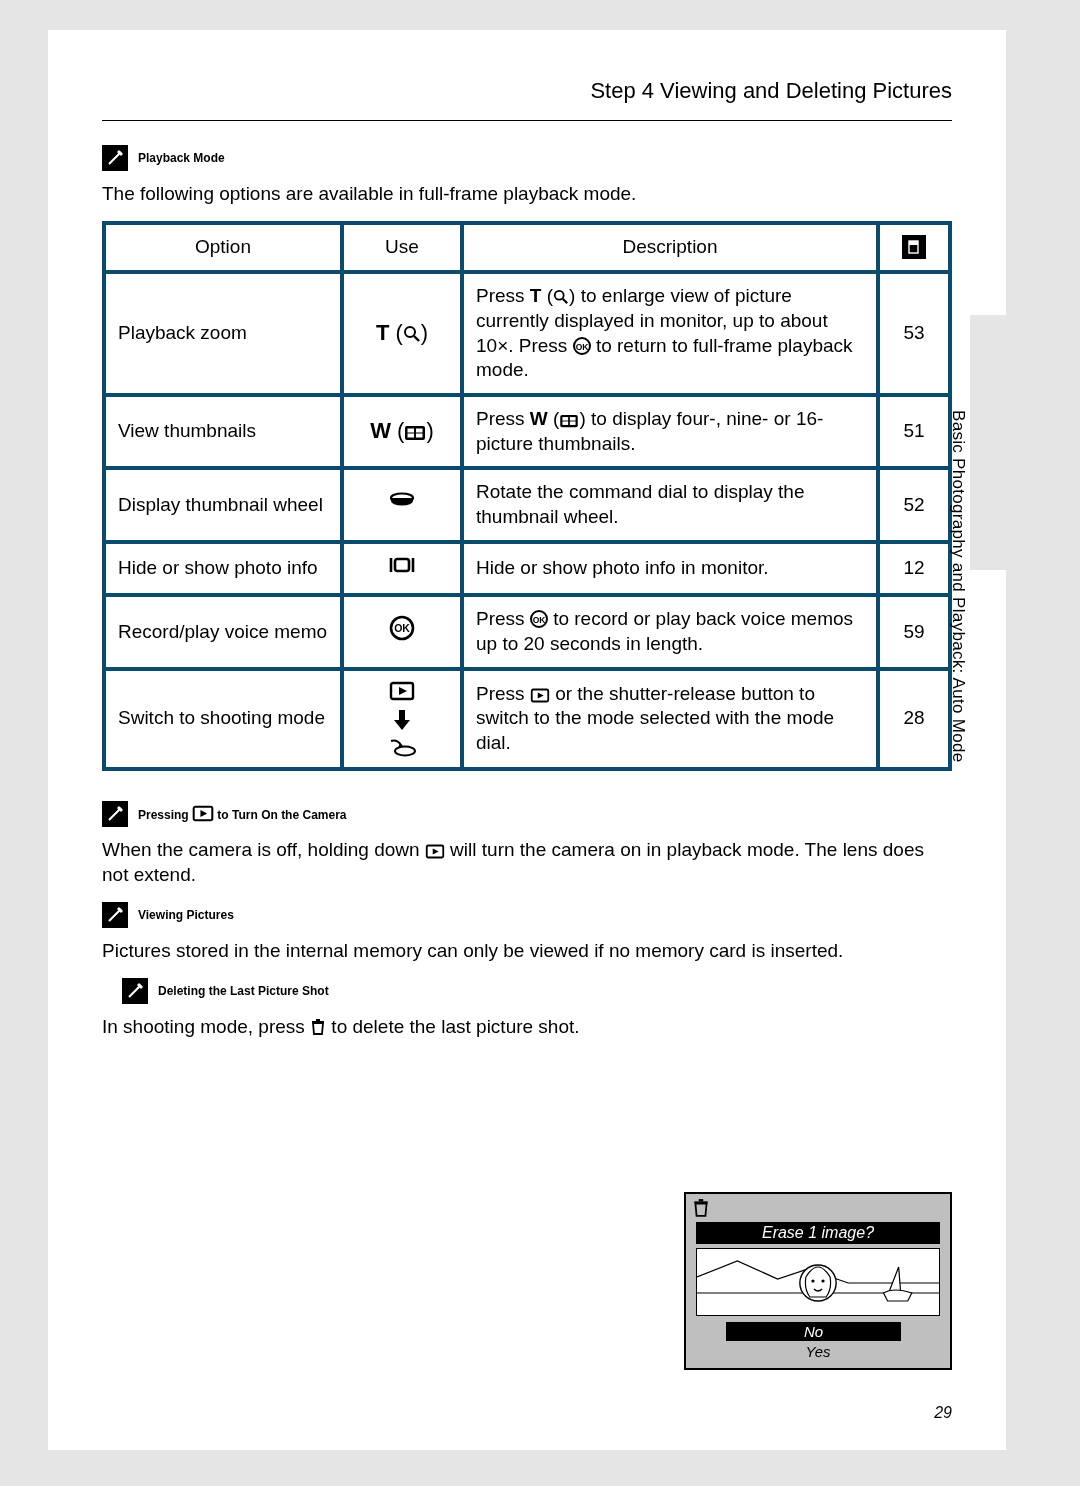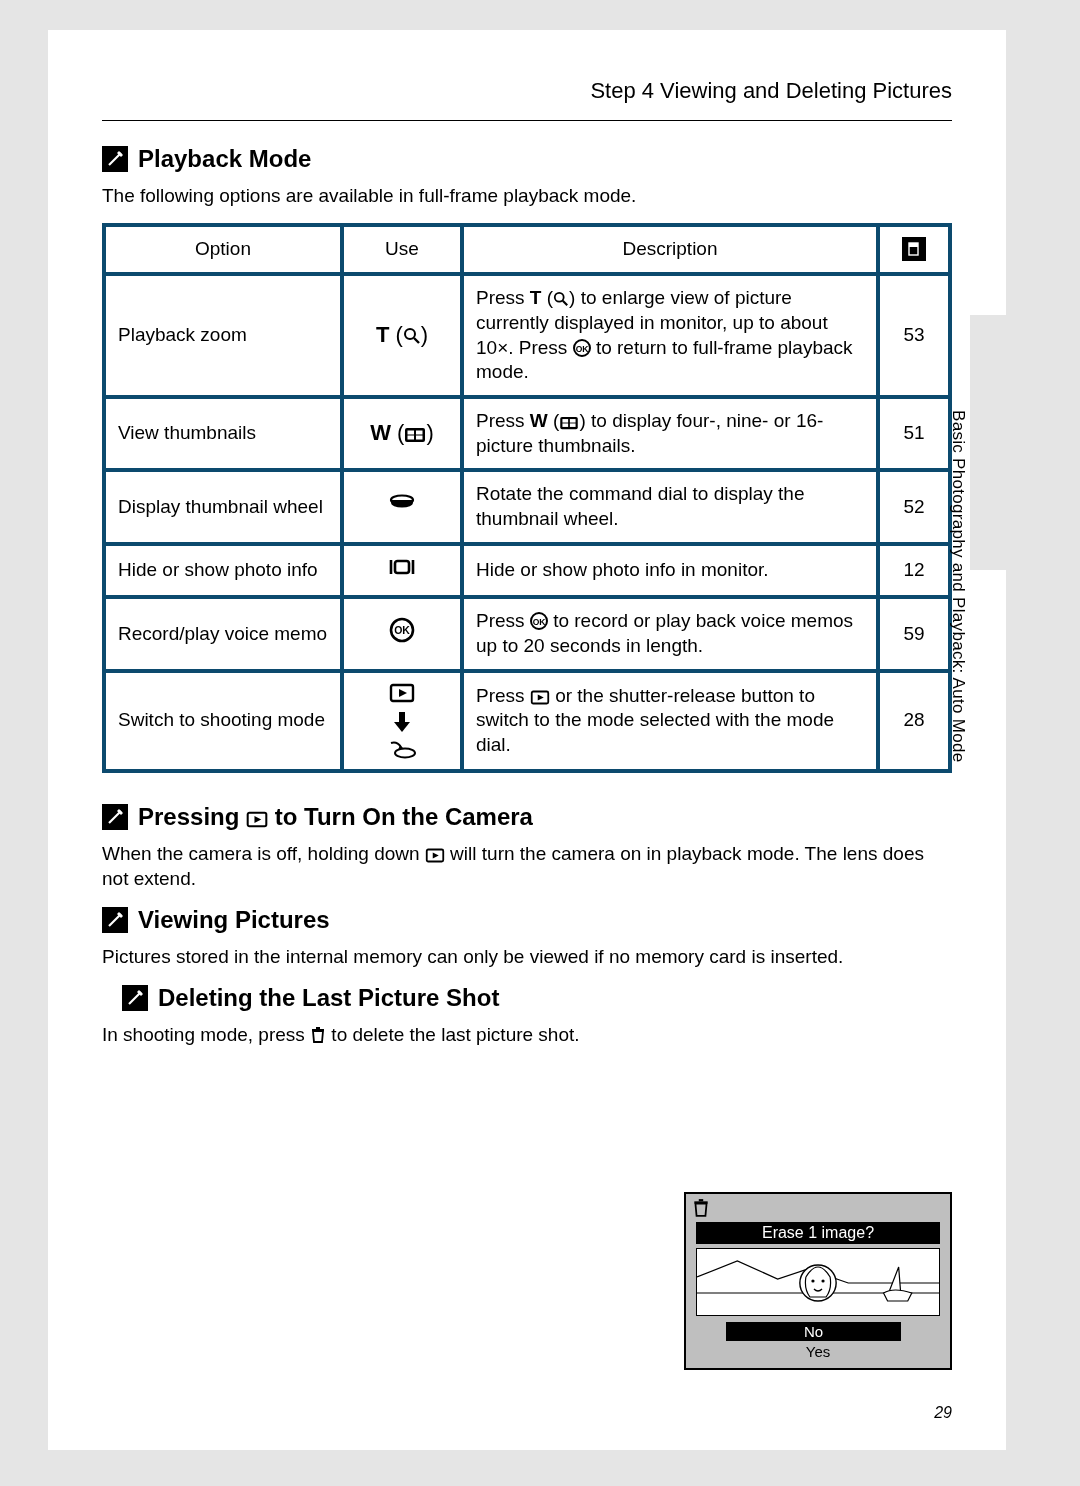--- a/index.html
+++ b/index.html
@@ -38,21 +38,21 @@
     align-items: center;
     gap: 10px;
     margin-bottom: 10px;
   }
   .note-icon-box {
     width: 26px; height: 26px;
     background: #000;
     display: flex; align-items: center; justify-content: center;
   }
   .note-icon-box svg { width: 18px; height: 18px; }
-  .note-title { font-weight: 700; font-size: 24px; }
+  .note-title { font-weight: 700; font-size: 12px; }
   .note-body { font-size: 19px; line-height: 1.35; margin-bottom: 14px; }
   .ptable {
     width: 100%;
     border-collapse: collapse;
     margin-bottom: 30px;
   }
   .ptable th, .ptable td {
     border: 4px solid #0c4a6e;
     padding: 10px 12px;
     font-size: 19px;
@@ -90,20 +90,21 @@
   }
   .lcd {
     position: absolute;
     right: 54px;
     bottom: 80px;
     width: 268px;
     height: 178px;
     border: 2px solid #000;
     background: #bfbfbf;
     overflow: hidden;
+    font-style: italic;
   }
   .lcd-top {
     height: 28px;
     display:flex; align-items:center;
     padding-left: 6px;
   }
   .lcd-erase-bar {
     background:#000;color:#fff;font-size:16px;
     text-align:center;
     margin:0 10px;

